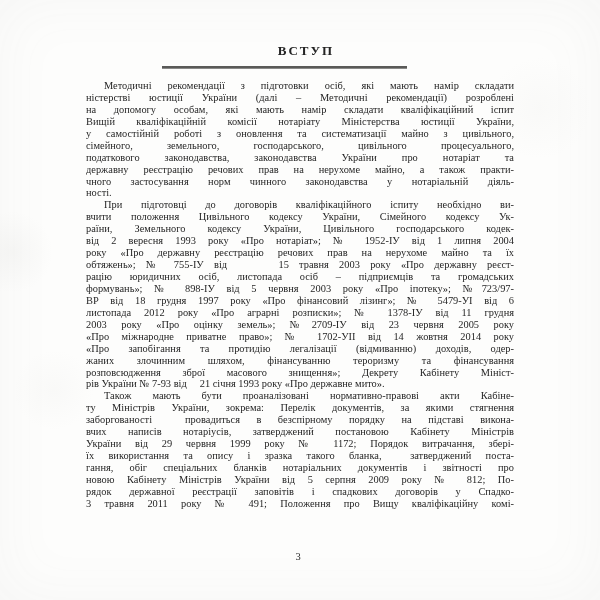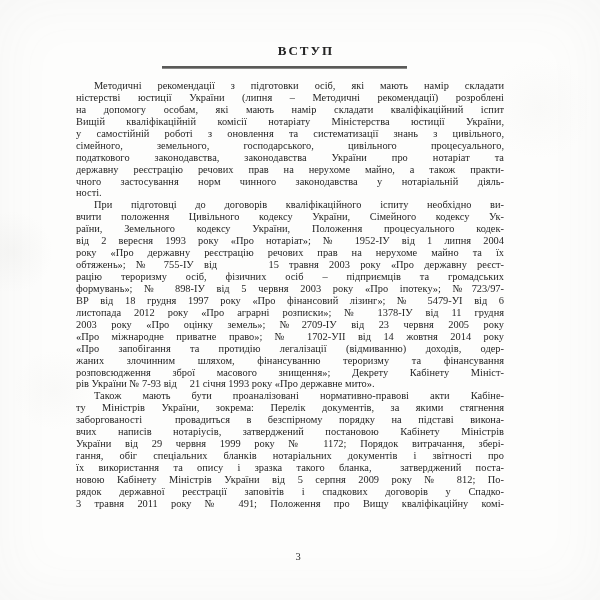--- a/index.html
+++ b/index.html
@@ -41,21 +41,21 @@
     top: 66px;
     left: 162px;
     width: 245px;
     height: 2px;
     background: #5a5a58;
     border-bottom: 1px solid #8a8a88;
   }
   .body-text {
     position: absolute;
     top: 80px;
-    left: 76px;
+    left: 86px;
     width: 428px;
     color: #262626;
     font-size: 10.4px;
   }
   .line {
     height: 11.95px;
     line-height: 11.95px;
     text-align: justify;
     text-align-last: justify;
     white-space: nowrap;
@@ -78,50 +78,50 @@
   }
 </style>
 </head>
 <body>
 
 <div class="page">
   <div class="title">ВСТУП</div>
   <div class="title-rule"></div>
   <div class="body-text">
       <div class="line indent">Методичні рекомендації з підготовки осіб, які мають намір складати</div>
-      <div class="line">ністерстві юстиції України (липня – Методичні рекомендації) розроблені</div>
+      <div class="line">ністерстві юстиції України (далі – Методичні рекомендації) розроблені</div>
       <div class="line">на допомогу особам, які мають намір складати кваліфікаційний іспит</div>
       <div class="line">Вищій кваліфікаційній комісії нотаріату Міністерства юстиції України,</div>
-      <div class="line">у самостійній роботі з оновлення та систематизації знань з цивільного,</div>
+      <div class="line">у самостійній роботі з оновлення та систематизації майно з цивільного,</div>
       <div class="line">сімейного, земельного, господарського, цивільного процесуального,</div>
       <div class="line">податкового законодавства, законодавства України про нотаріат та</div>
       <div class="line">державну реєстрацію речових прав на нерухоме майно, а також практи-</div>
       <div class="line">чного застосування норм чинного законодавства у нотаріальній діяль-</div>
       <div class="line para-end">ності.</div>
       <div class="line indent">При підготовці до договорів кваліфікаційного іспиту необхідно ви-</div>
       <div class="line">вчити положення Цивільного кодексу України, Сімейного кодексу Ук-</div>
-      <div class="line">раїни, Земельного кодексу України, Положення процесуального кодек-</div>
+      <div class="line">раїни, Земельного кодексу України, Цивільного господарського кодек-</div>
       <div class="line">від 2 вересня 1993 року «Про нотаріат»; № 1952-ІУ від 1 липня 2004</div>
       <div class="line">року «Про державну реєстрацію речових прав на нерухоме майно та їх</div>
       <div class="line">обтяжень»; № 755-ІУ від &nbsp;&nbsp;&nbsp;&nbsp;15 травня 2003 року «Про державну реєст-</div>
-      <div class="line">рацію тероризму осіб, фізичних осіб – підприємців та громадських</div>
+      <div class="line">рацію юридичних осіб, листопада осіб – підприємців та громадських</div>
       <div class="line">формувань»; № 898-ІУ від 5 червня 2003 року «Про іпотеку»; №723/97-</div>
       <div class="line">ВР від 18 грудня 1997 року «Про фінансовий лізинг»; № 5479-УІ від 6</div>
       <div class="line">листопада 2012 року «Про аграрні розписки»; № 1378-ІУ від 11 грудня</div>
       <div class="line">2003 року «Про оцінку земель»; №2709-ІУ від 23 червня 2005 року</div>
       <div class="line">«Про міжнародне приватне право»; № 1702-УІІ від 14 жовтня 2014 року</div>
       <div class="line">«Про запобігання та протидію легалізації (відмиванню) доходів, одер-</div>
       <div class="line">жаних злочинним шляхом, фінансуванню тероризму та фінансування</div>
       <div class="line">розповсюдження зброї масового знищення»; Декрету Кабінету Мініст-</div>
       <div class="line para-end">рів України № 7-93 від &nbsp;&nbsp;&nbsp;&nbsp;21 січня 1993 року «Про державне мито».</div>
       <div class="line indent">Також мають бути проаналізовані нормативно-правові акти Кабіне-</div>
       <div class="line">ту Міністрів України, зокрема: Перелік документів, за якими стягнення</div>
       <div class="line">заборгованості &nbsp;провадиться в безспірному порядку на підставі викона-</div>
       <div class="line">вчих написів нотаріусів, затверджений постановою Кабінету Міністрів</div>
       <div class="line">України від 29 червня 1999 року № 1172; Порядок витрачання, збері-</div>
+      <div class="line">їх використання та опису і зразка такого бланка, &nbsp;затверджений поста-</div>
       <div class="line">гання, обіг спеціальних бланків нотаріальних документів і звітності про</div>
-      <div class="line">їх використання та опису і зразка такого бланка, &nbsp;затверджений поста-</div>
       <div class="line">новою Кабінету Міністрів України від 5 серпня 2009 року № 812; По-</div>
       <div class="line">рядок державної реєстрації заповітів і спадкових договорів у Спадко-</div>
       <div class="line">3 травня 2011 року № 491; Положення про Вищу кваліфікаційну комі-</div>
     </div>
   <div class="page-number">3</div>
 </div>
 
 </body></html>

